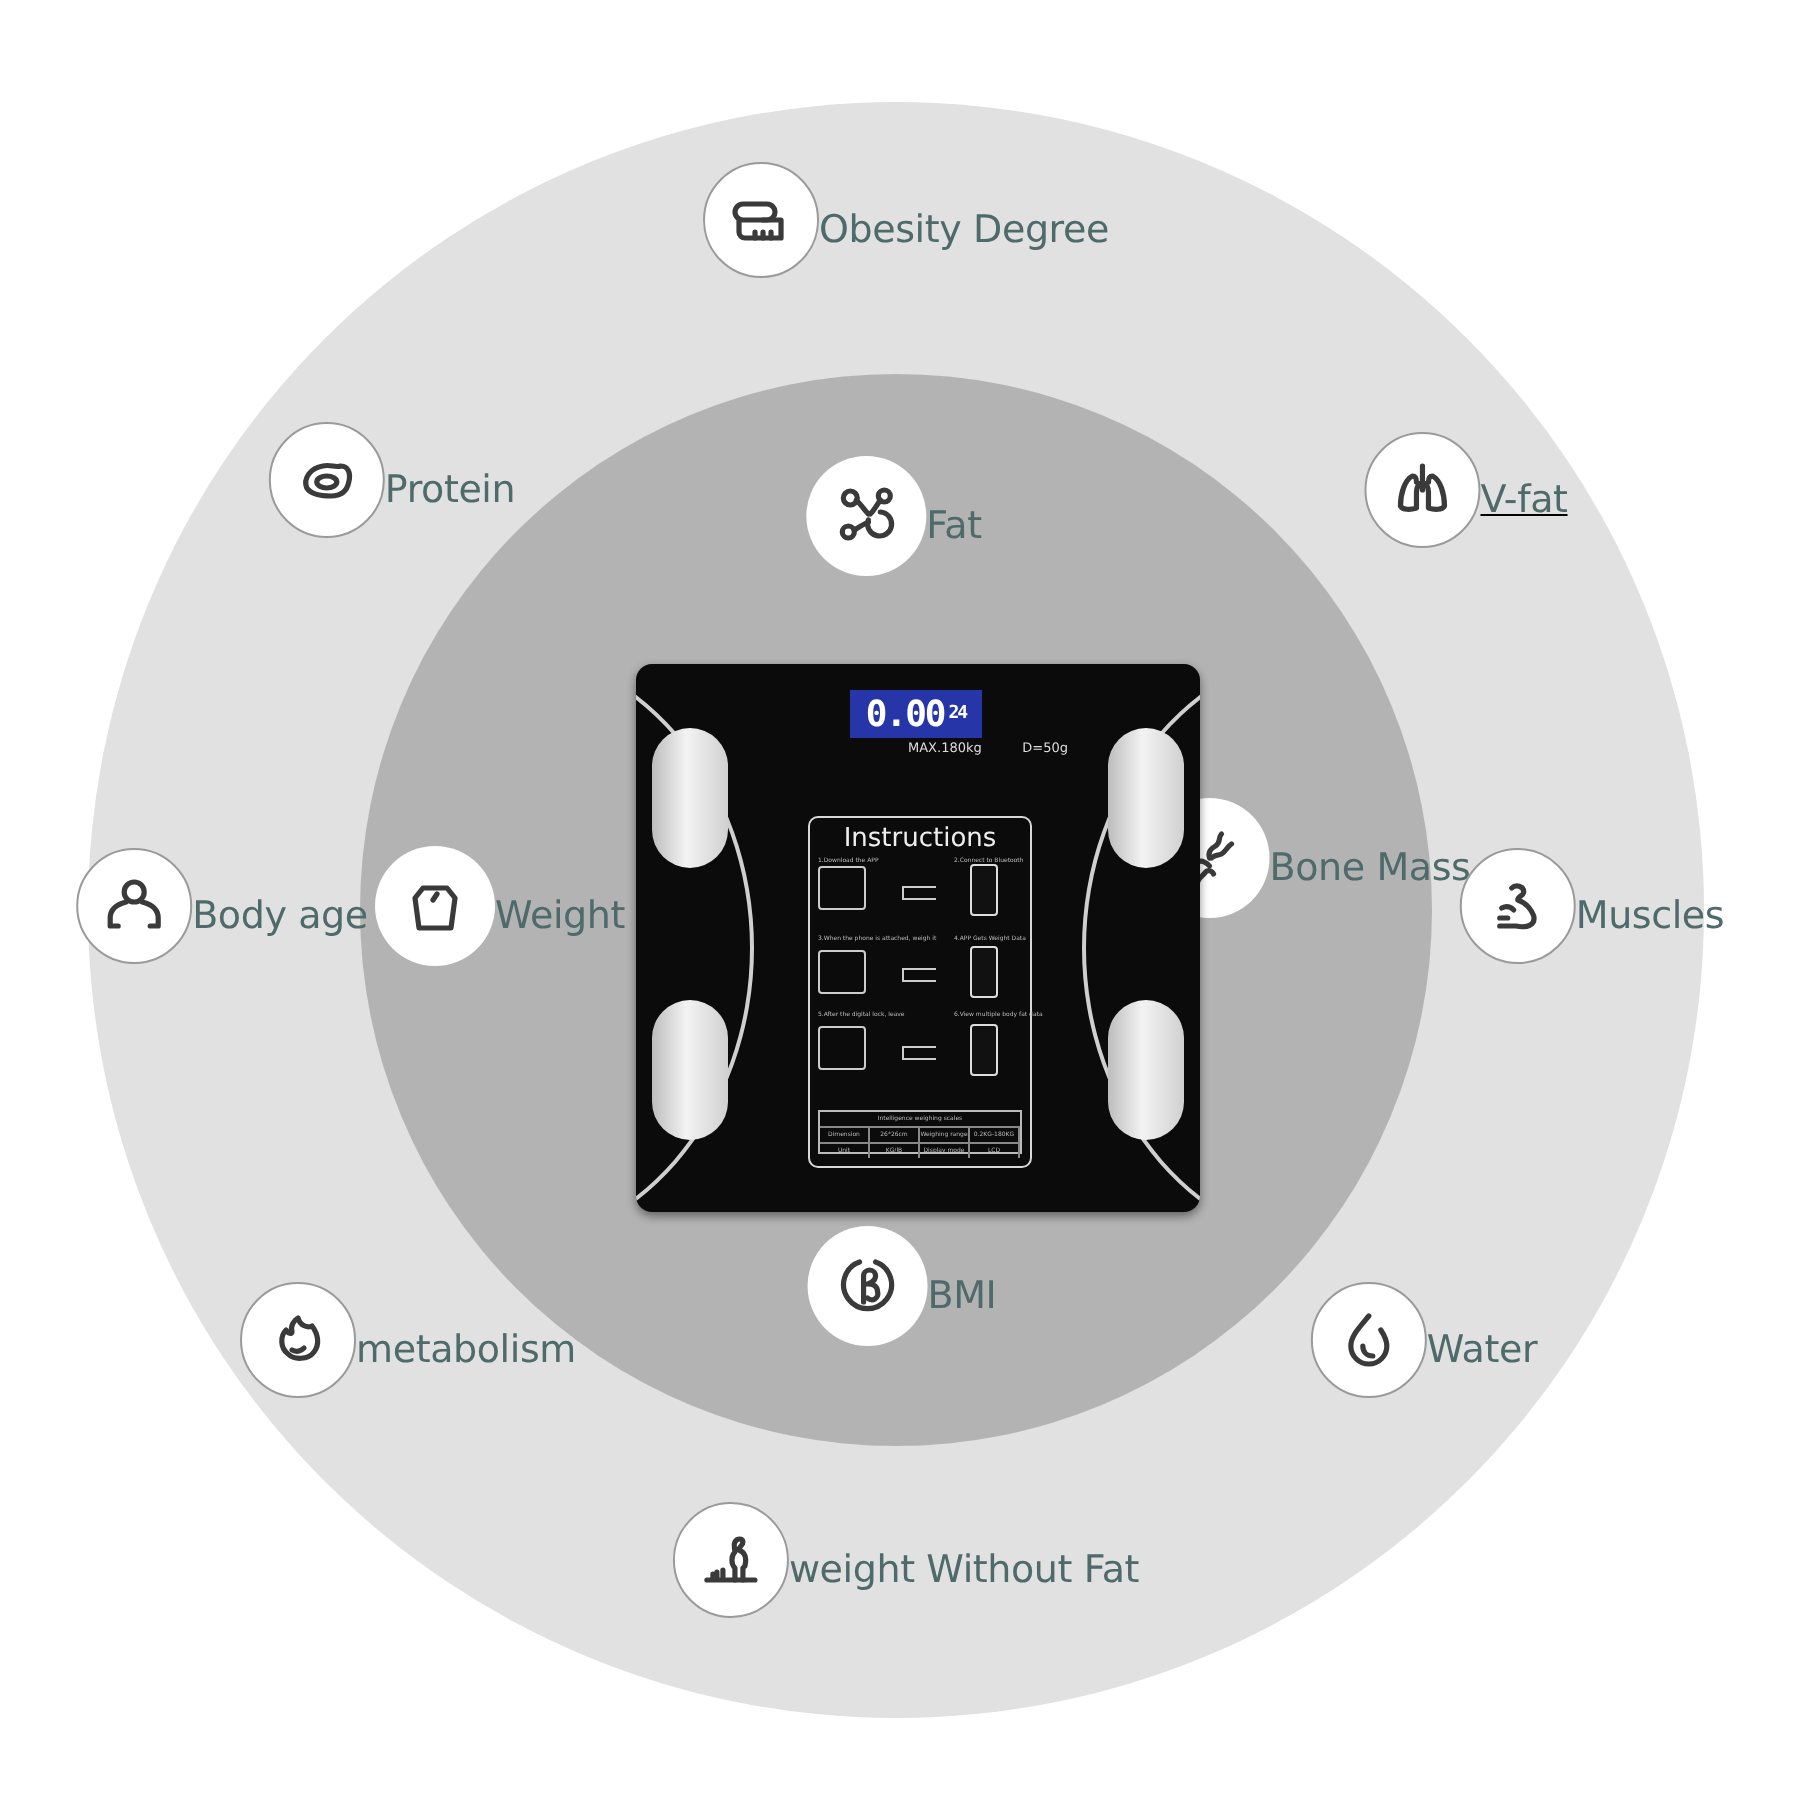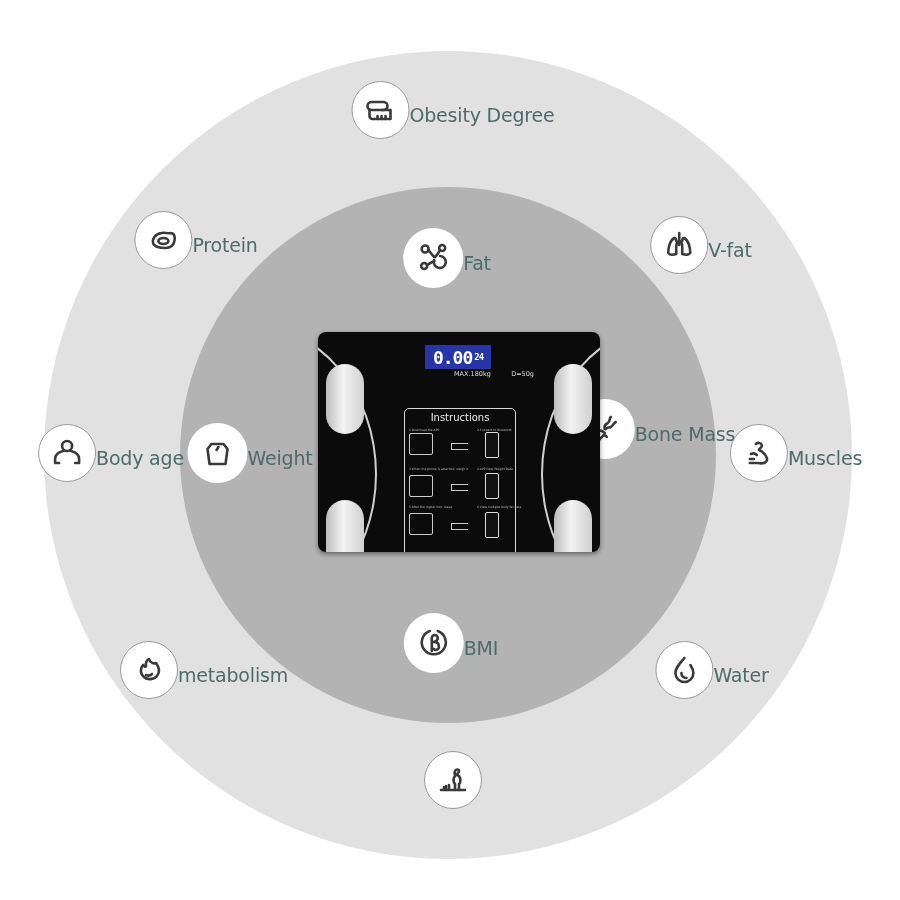--- a/index.html
+++ b/index.html
@@ -4,29 +4,29 @@
 <style>
   html,body{margin:0;padding:0;background:#fff;}
   body{width:900px;height:900px;position:relative;overflow:hidden;font-family:"DejaVu Sans","Liberation Sans",sans-serif;}
   .outer{position:absolute;left:44px;top:51px;width:808px;height:808px;border-radius:50%;background:#e1e1e1;}
   .inner{position:absolute;left:180px;top:187px;width:536px;height:536px;border-radius:50%;background:#b3b3b3;}
   .feat{position:absolute;display:flex;align-items:center;transform:translateX(-50%);}
   .ic{width:58px;height:58px;border-radius:50%;background:#fff;border:1px solid #9a9a9a;box-sizing:border-box;display:flex;align-items:center;justify-content:center;}
   .inner-feat .ic{border:none;width:60px;height:60px;}
   .ic svg{width:36px;height:36px;fill:none;stroke:#3a3a3a;stroke-width:2.6;stroke-linecap:round;stroke-linejoin:round;}
   .lbl{margin-top:10px;font-size:19px;color:#4f6a6a;white-space:nowrap;letter-spacing:-0.2px;}
-  .scale{position:absolute;left:318px;top:332px;width:282px;height:220px;background:#0b0b0b;border-radius:8px;box-shadow:0 2px 5px rgba(0,0,0,.45);overflow:hidden;}
+  .scale{position:absolute;left:318px;top:332px;width:282px;height:274px;background:#0b0b0b;border-radius:8px;box-shadow:0 2px 5px rgba(0,0,0,.45);overflow:hidden;}
   .curve{position:absolute;top:-10px;width:260px;height:300px;border:2px solid #cfcfcf;border-radius:50%;}
   .curve.l{left:-205px;}
   .curve.r{right:-205px;}
   .pad{position:absolute;width:38px;height:70px;border-radius:19px;background:linear-gradient(90deg,#bdbdbd,#f3f3f3 45%,#d0d0d0);}
   .lcd{position:absolute;left:107px;top:13px;width:66px;height:24px;background:#2636a8;color:#fff;font-family:"DejaVu Sans Mono",monospace;font-size:18px;font-weight:bold;display:flex;align-items:center;justify-content:center;letter-spacing:-1px;}
   .lcd-sub{position:absolute;left:104px;top:38px;width:80px;font-size:6.5px;color:#ddd;display:flex;justify-content:space-between;padding-left:32px;}
   .instr{position:absolute;left:86px;top:76px;width:112px;height:176px;border:1px solid #d8d8d8;border-radius:5px;box-sizing:border-box;}
-  .instr-title{position:absolute;top:3px;left:0;right:0;text-align:center;color:#eee;font-size:10px;}
+  .instr-title{position:absolute;top:3px;left:0;right:0;text-align:center;color:#eee;font-size:13px;}
   .step{position:absolute;left:4px;width:22px;height:20px;border:1px solid #ccc;border-radius:2px;}
   .arrow{position:absolute;left:46px;width:16px;height:5px;border:1px solid #ccc;border-right:none;}
   .phone{position:absolute;left:80px;width:12px;height:24px;border:1.5px solid #ddd;border-radius:2px;background:#111;}
   .small{position:absolute;font-size:3px;color:#bbb;white-space:nowrap;}
   .tbl{position:absolute;left:4px;top:146px;width:102px;height:22px;border:1px solid #bbb;box-sizing:border-box;font-size:3px;color:#bbb;}
   .tbl div{height:7px;border-bottom:1px solid #888;display:flex;}
   .tbl span{flex:1;border-right:1px solid #888;text-align:center;line-height:7px;overflow:hidden;}
 </style>
 </head>
 <body>
@@ -61,21 +61,21 @@
         <circle cx="10" cy="9" r="3.5"></circle>
         <circle cx="27" cy="8" r="3"></circle>
         <circle cx="9" cy="26" r="3"></circle>
         <path d="M13 10c3 3 4 5 6 7M25 10c-2 3-3 5-5 7M12 25c3-2 5-3 7-4"></path>
         <path d="M19 20a6 6 0 1 0 6-4"></path>
       </svg>
   </div>
   <div class="lbl">Fat</div>
 </div>
 
-<div class="feat" style="left:701px;top:216px;">
+<div class="feat" style="left:733px;top:216px;text-decoration:underline;">
   <div class="ic">
     <svg viewBox="0 0 36 36">
         <path d="M18 6v12M18 14c-2 1-3 3-3 5v8c-3 1-7 1-8-1 0-6 2-13 6-15 2 0 2 2 2 3"></path>
         <path d="M18 14c2 1 3 3 3 5v8c3 1 7 1 8-1 0-6-2-13-6-15-2 0-2 2-2 3"></path>
       </svg>
   </div>
   <div class="lbl">V-fat</div>
 </div>
 
 <div class="feat" style="left:111px;top:424px;">
@@ -150,20 +150,21 @@
   <div class="lbl">Water</div>
 </div>
 
 <div class="feat" style="left:453px;top:751px;">
   <div class="ic">
     <svg viewBox="0 0 36 36">
         <path d="M6 28h24M9 28v-3M11 28v-4M14 28v-5"></path>
         <path d="M20 28v-6c-2-2-2-6 0-8 0-2-1-3 0-5 1-2 4-2 4 0 0 2-2 2-2 4 3 1 4 4 3 8l-1 1v6"></path>
       </svg>
   </div>
+  <div class="lbl">weight Without Fat</div>
 </div>
 
 <div class="scale">
   <div class="curve l"></div>
   <div class="curve r"></div>
   <div class="pad" style="left:8px;top:32px;"></div>
   <div class="pad" style="left:236px;top:32px;"></div>
   <div class="pad" style="left:8px;top:168px;"></div>
   <div class="pad" style="left:236px;top:168px;"></div>
 

